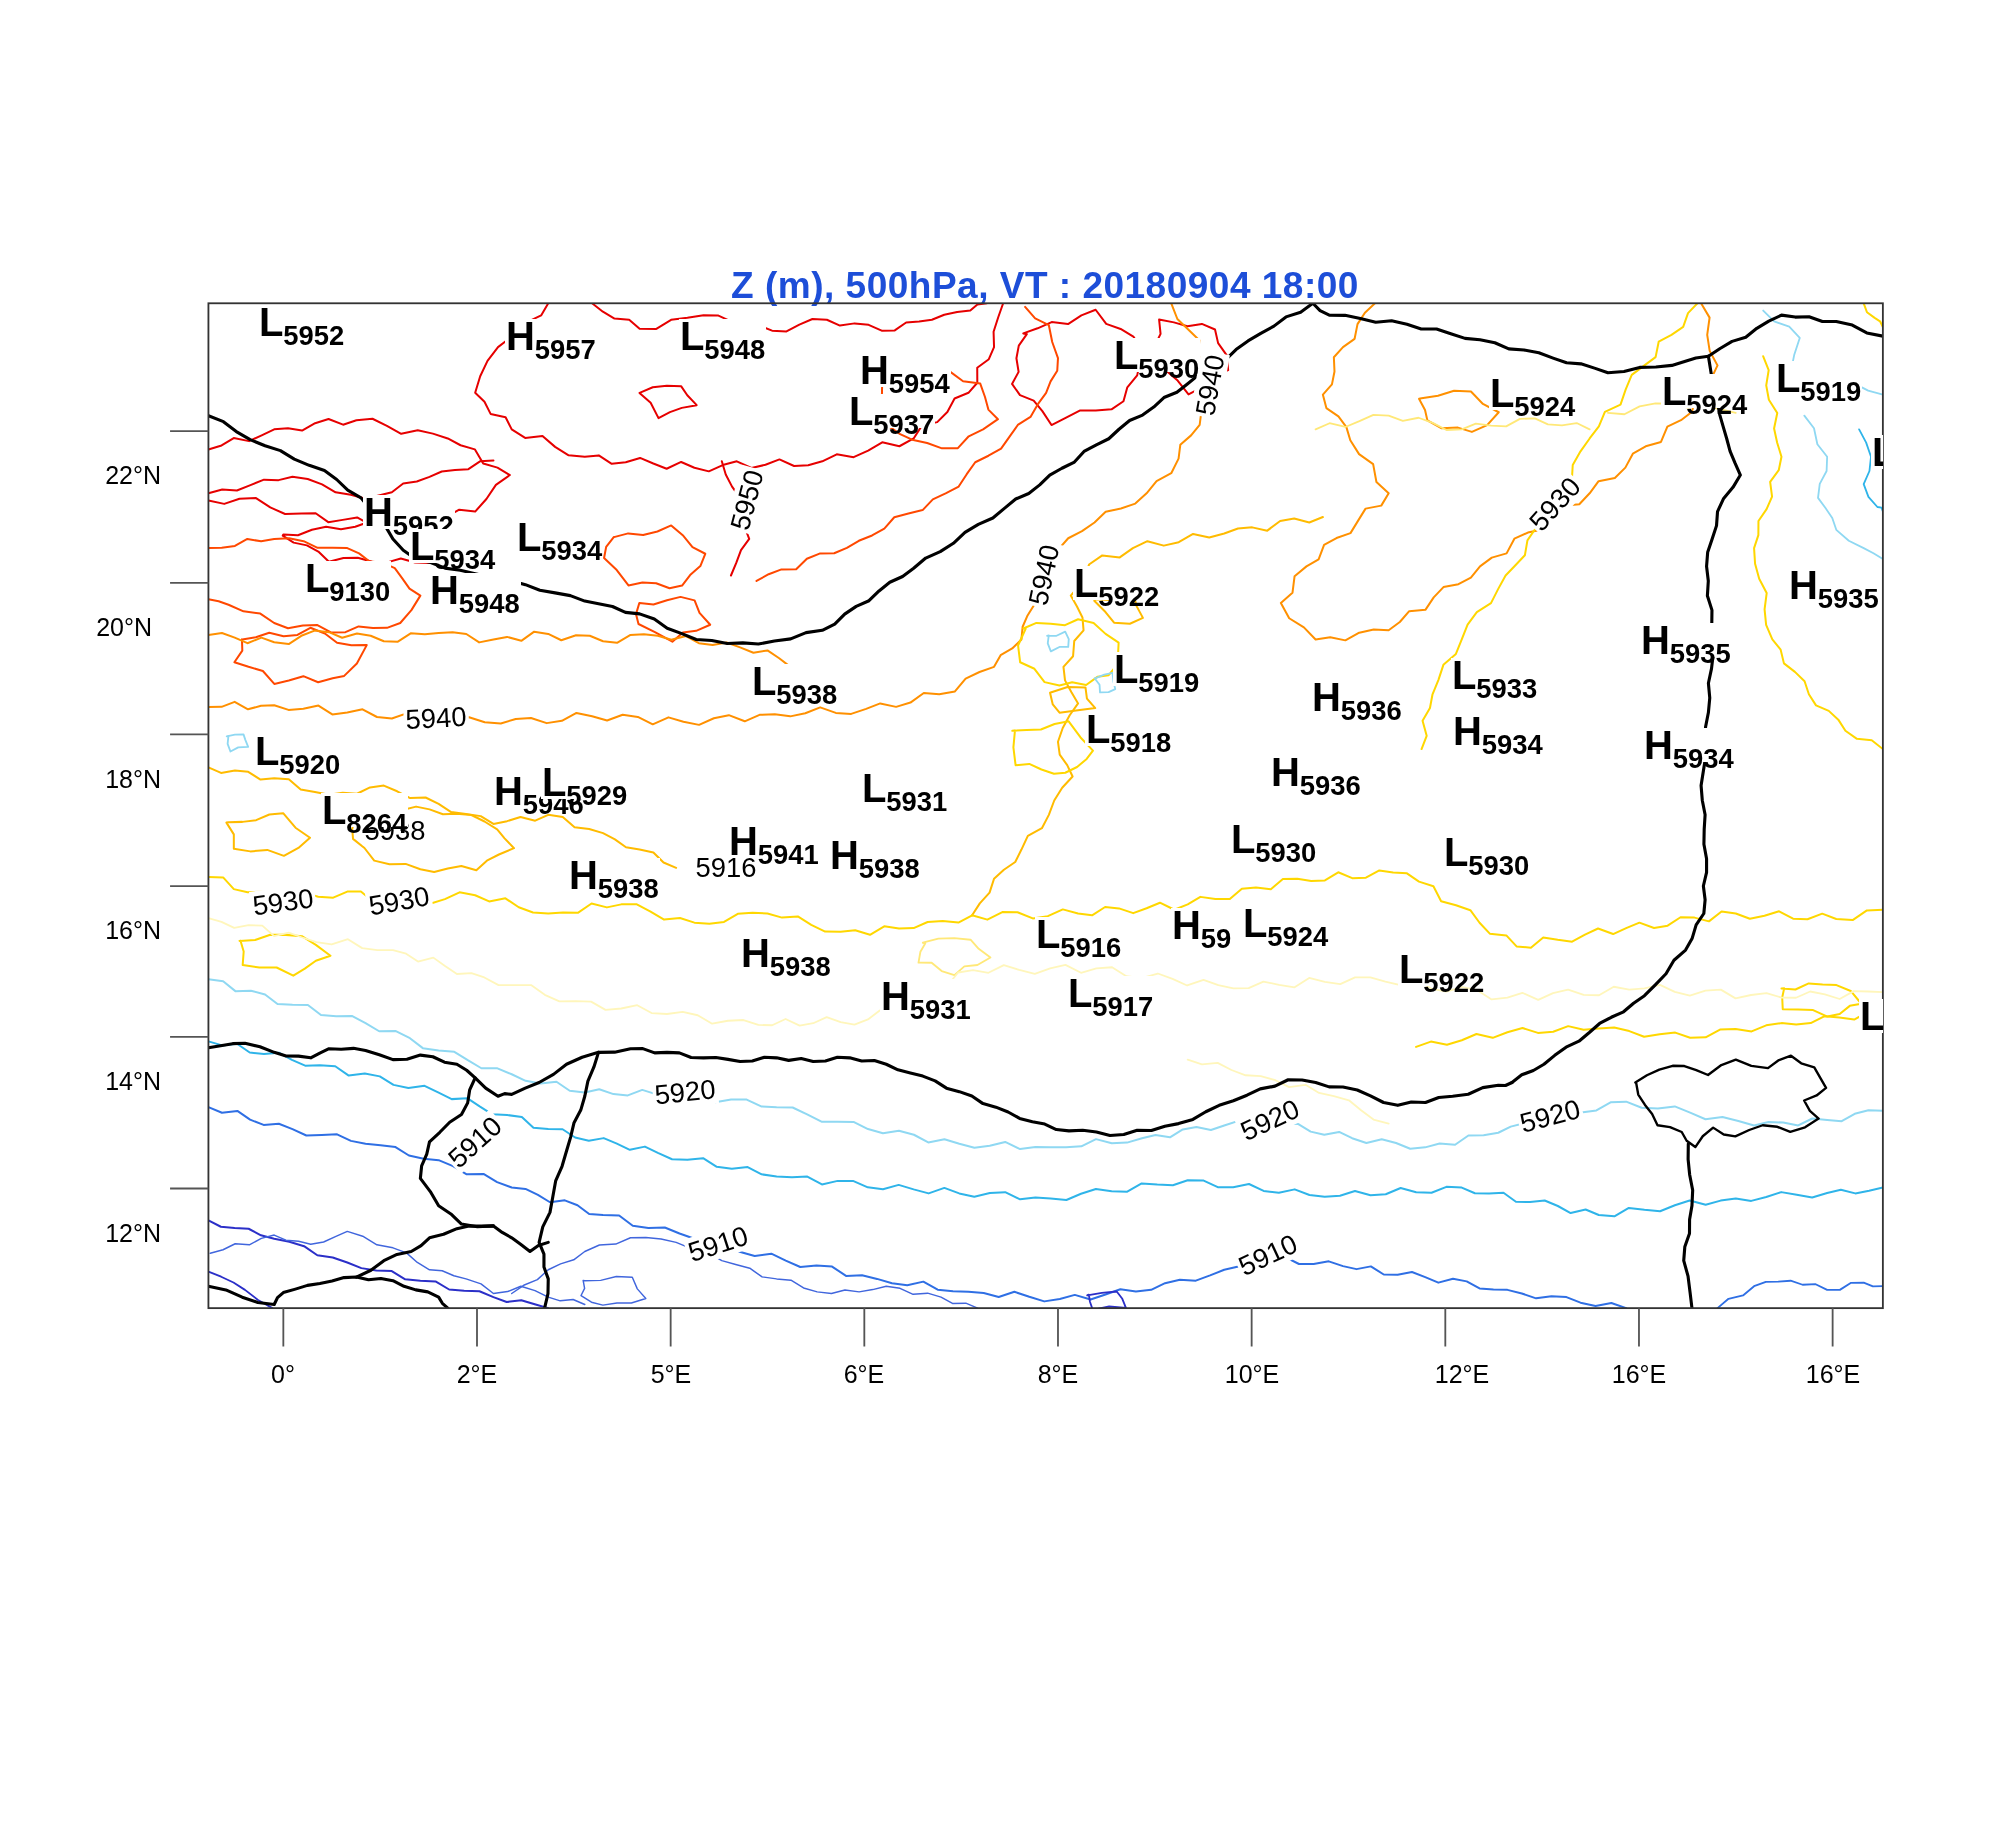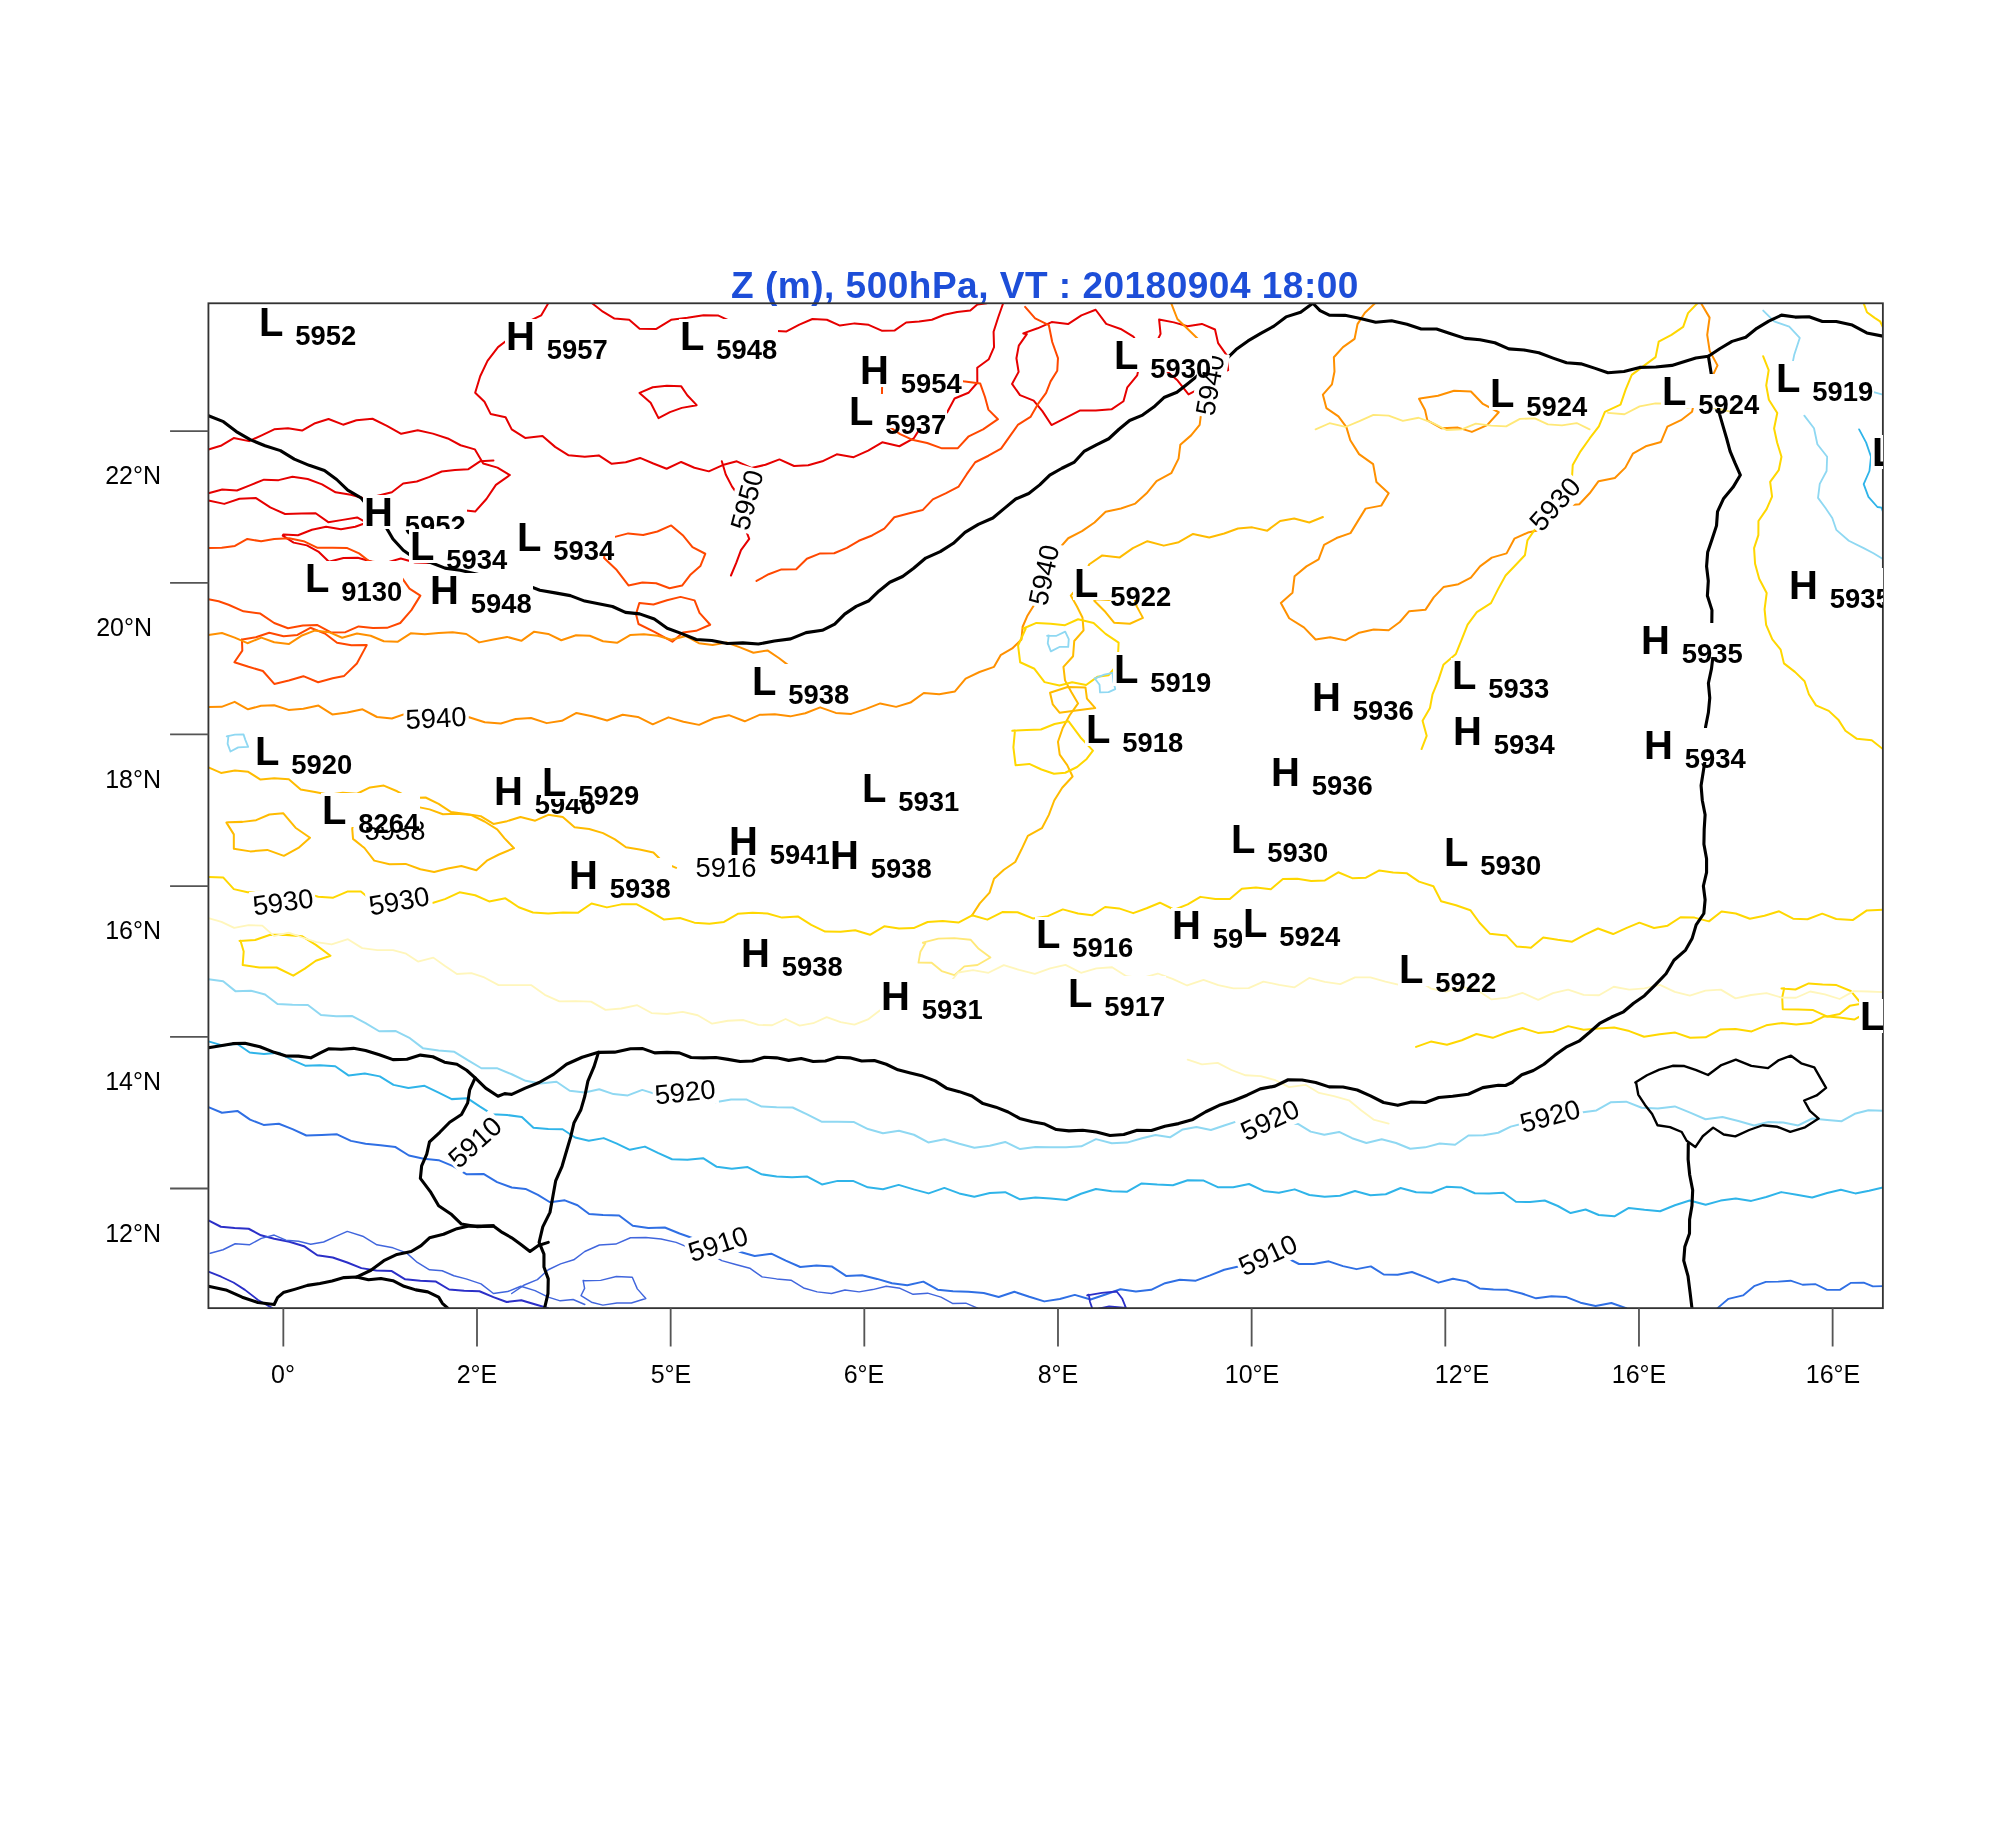--- a/index.html
+++ b/index.html
@@ -9,21 +9,21 @@
   #page-title{position:absolute;top:245px;left:1045px;transform:translateX(-50%);
       font-size:37px;font-weight:bold;color:#1d4ed8;white-space:nowrap;letter-spacing:0.5px;margin-top:20px;}
   .axis-label{position:absolute;font-size:25px;color:#000;white-space:nowrap;}
   .axis-label.y{transform:translate(-100%,-50%);margin-top:44px;}
   .axis-label.x{transform:translate(-50%,0);}
   #label-clip{position:absolute;left:208px;top:303px;width:1675px;height:1005px;overflow:hidden;}
   .cl{position:absolute;font-size:27.4px;color:#000;background:#fff;line-height:1;
       padding:0.9px 1.8px;white-space:nowrap;transform-origin:50% 50%;}
   .hl{position:absolute;white-space:nowrap;background:#fff;line-height:0.85;padding:0 0.9px;}
   .hl .big{font-size:40px;font-weight:bold;color:#000;}
-  .hl .sub{font-size:27.4px;font-weight:bold;color:#000;position:relative;top:9.1px;letter-spacing:0px;margin-left:12px;}
+  .hl .sub{font-size:27.4px;font-weight:bold;color:#000;position:relative;top:9.1px;letter-spacing:0px;}
 </style>
 </head>
 <body>
 
 <div id="stage">
   <div id="page-title">Z (m), 500hPa, VT : 20180904  18:00</div>
   <svg id="plot-svg" width="2010" height="1827" viewBox="0 0 2200 2000">
       <defs>
         <clipPath id="mapclip">
           <rect x="228" y="332" width="1833" height="1100"></rect>

